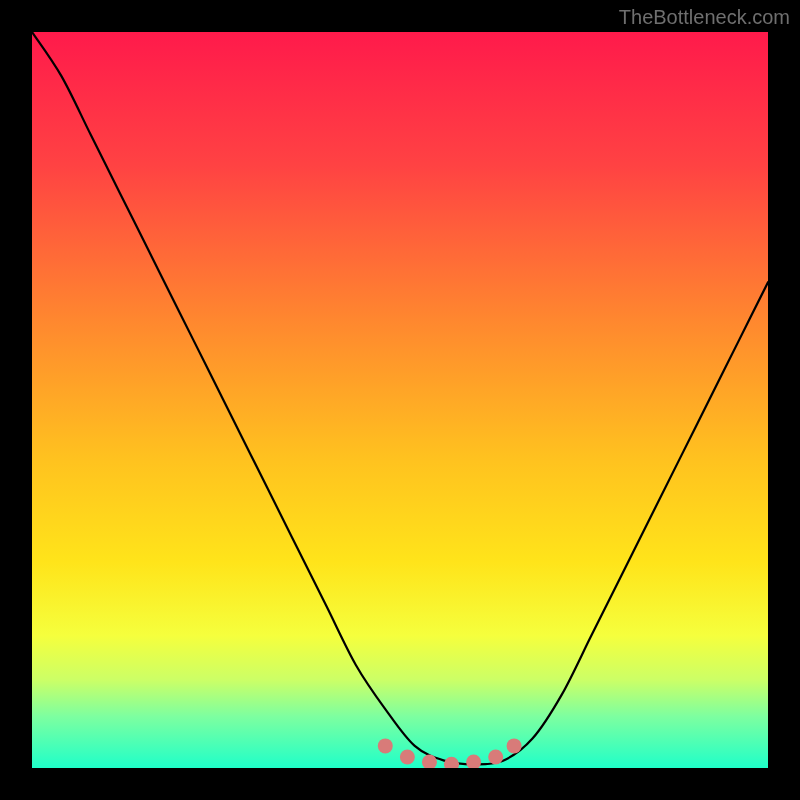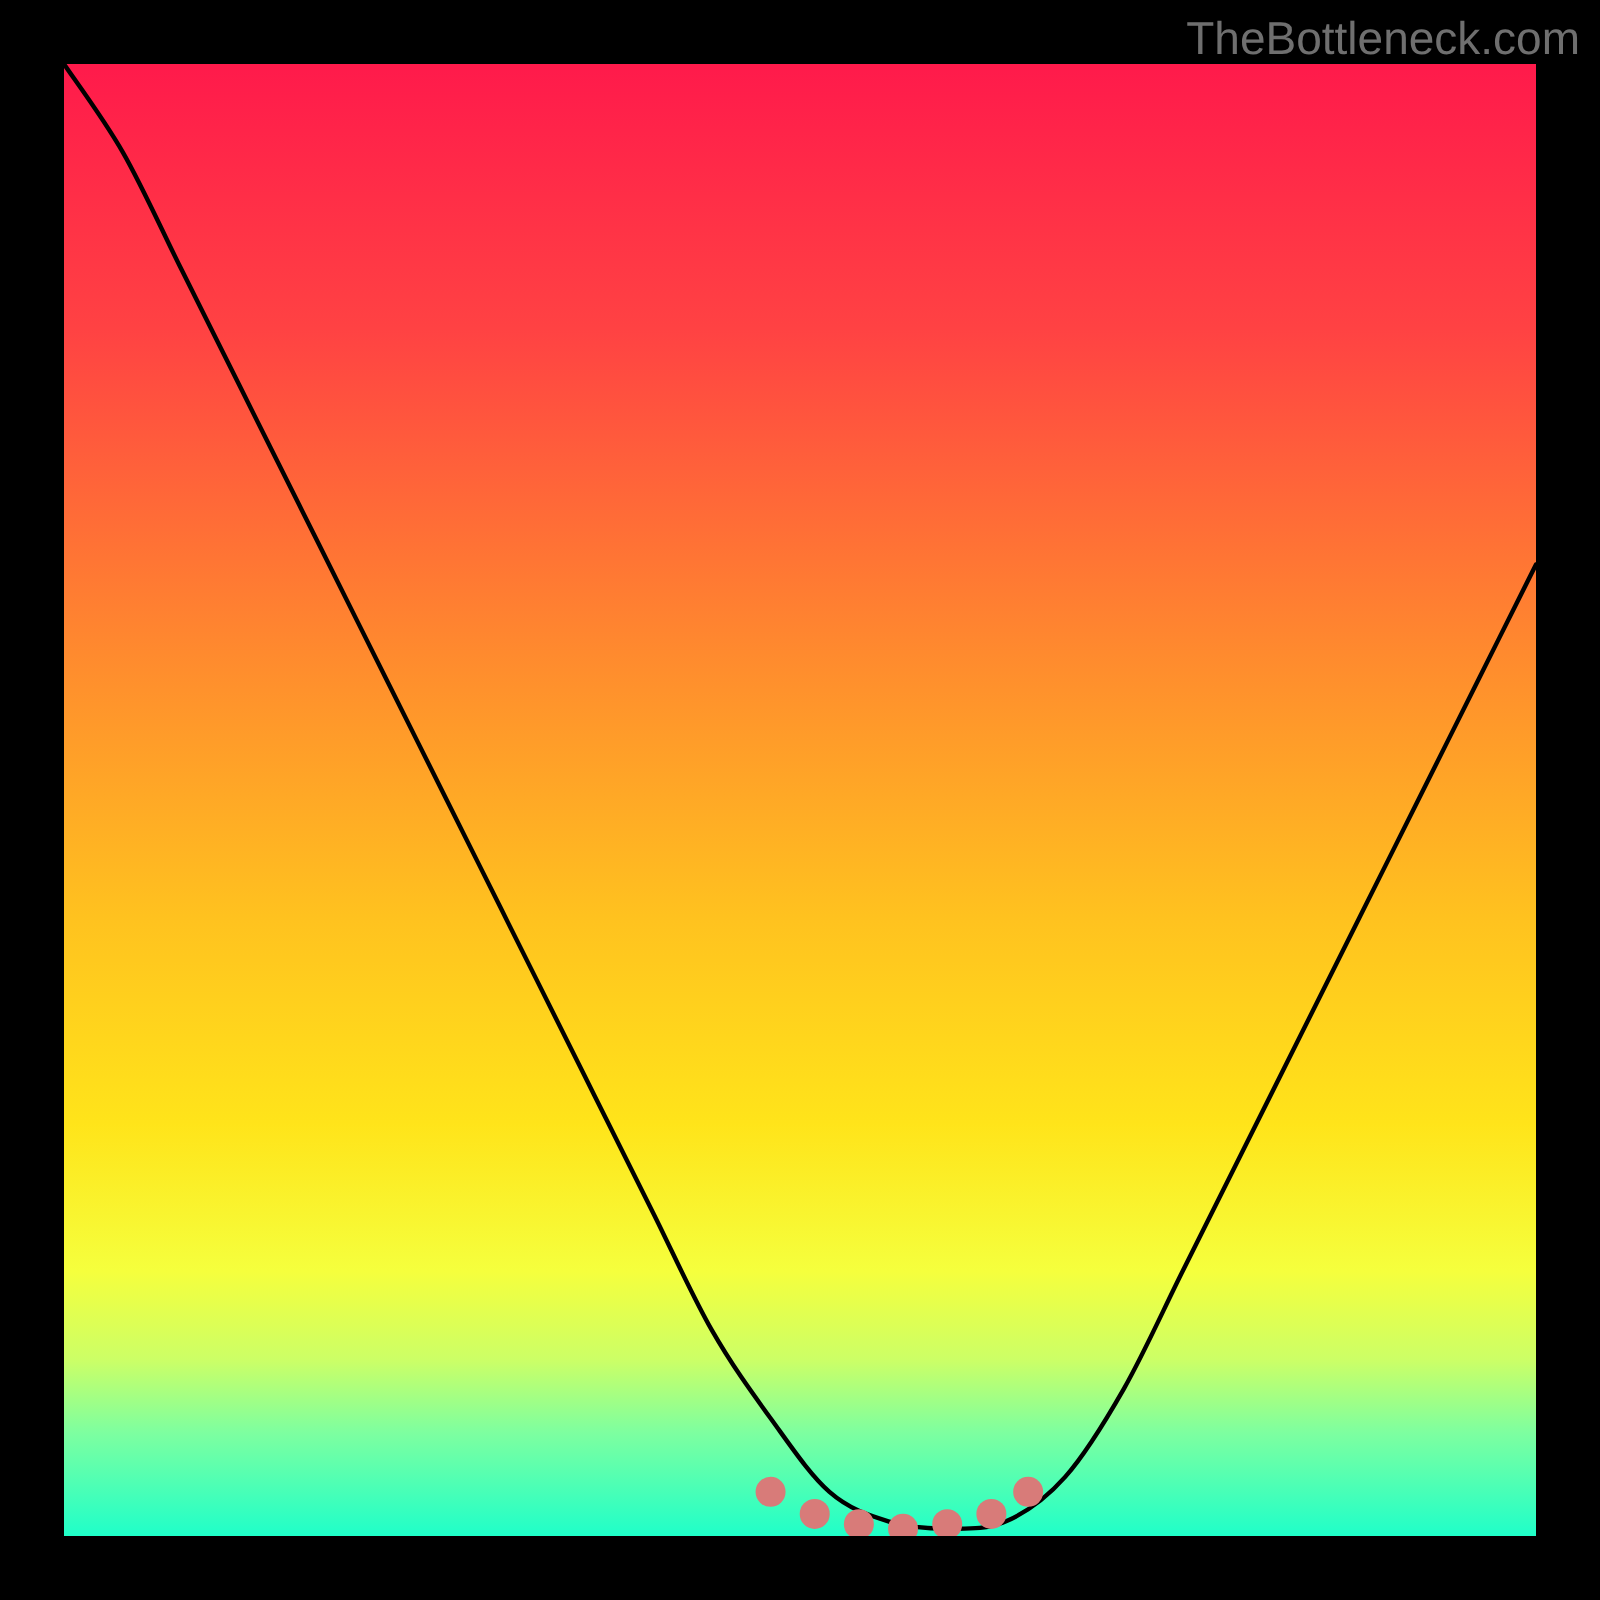--- a/index.html
+++ b/index.html
@@ -38,21 +38,21 @@
     left: 0;
     width: 736px;
     height: 736px;
     overflow: visible;
   }
   .watermark {
     position: absolute;
     top: 6px;
     right: 10px;
     color: #6f6f6f;
-    font-size: 23px;
+    font-size: 20px;
     font-weight: 500;
   }
 </style>
 </head>
 <body>
 
 <div class="frame">
 
   <div class="watermark">TheBottleneck.com</div>
 

